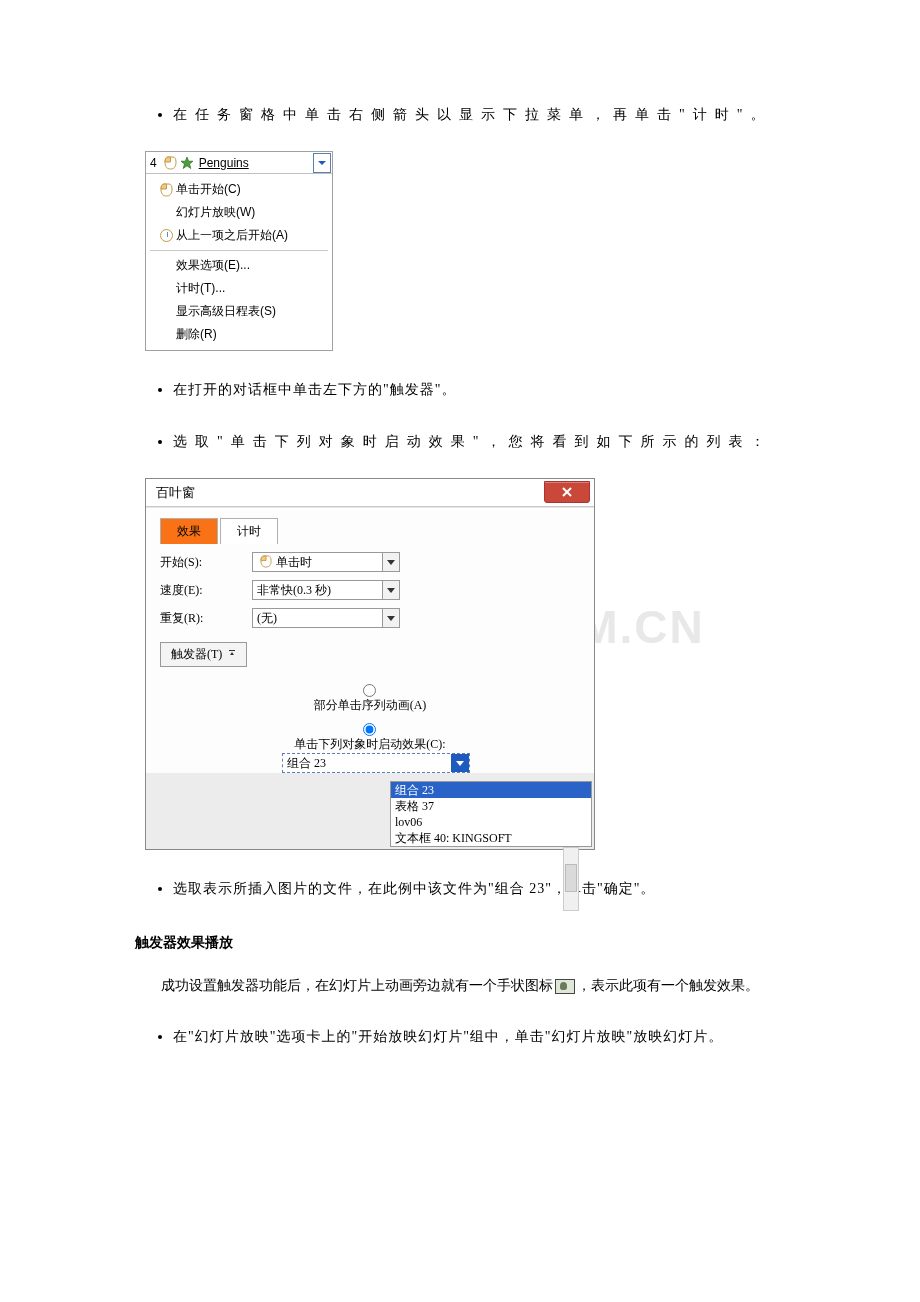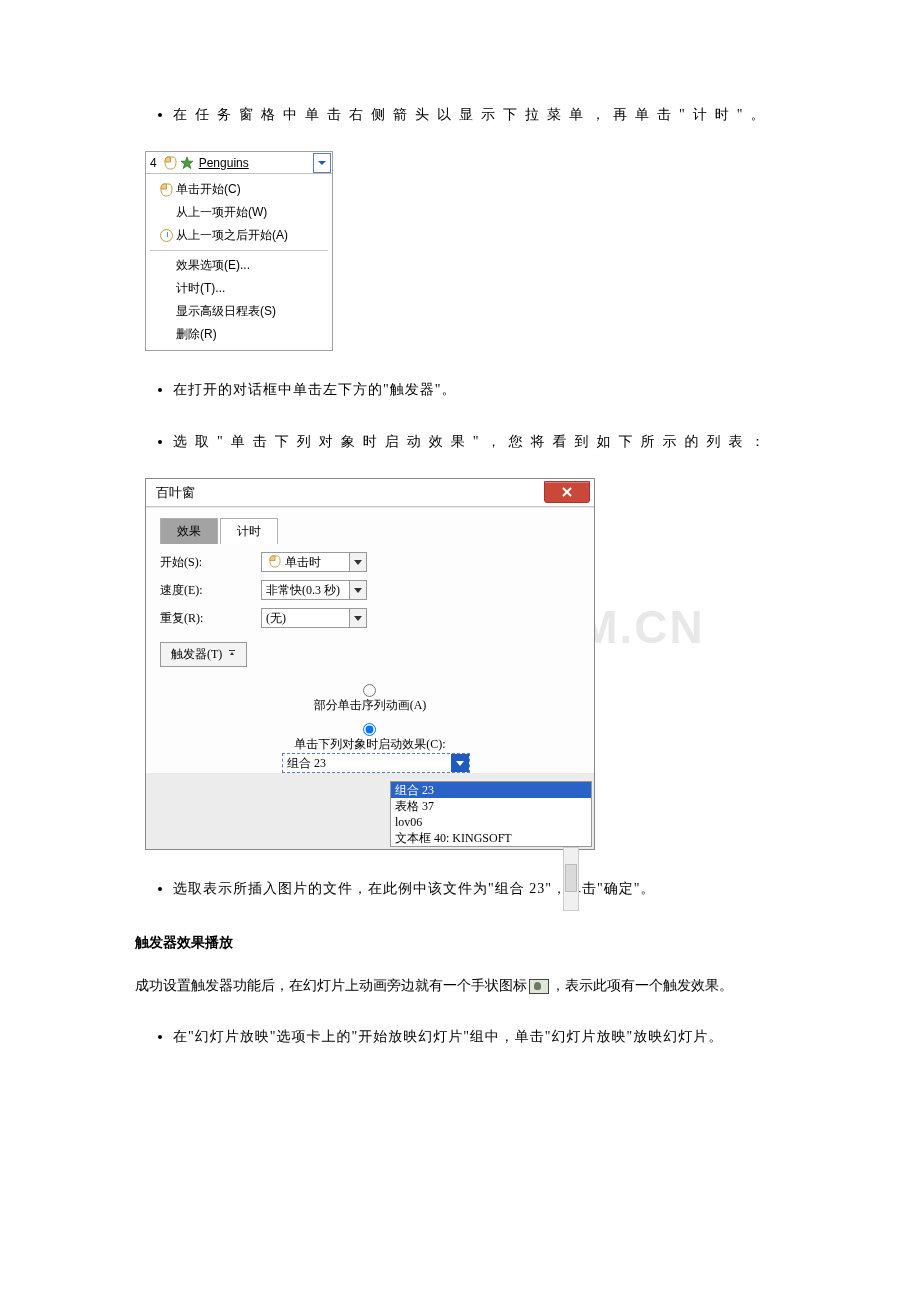--- a/index.html
+++ b/index.html
@@ -127,38 +127,37 @@
   }
   .dlg-body {
     padding: 10px 14px 0 14px;
     background: #fdfdfd;
     border-top: 1px solid #e6e6e6;
   }
   .tabs-row { display: flex; align-items: flex-end; margin-bottom: 8px; }
   .tab {
     padding: 4px 16px;
     border: 1px solid #b0b0b0;
-    background: #a3a3a3;
+    background: #f97316;
     border-bottom: none;
     margin-right: 2px;
     font-family: "SimSun", serif;
   }
   .tab.active { background: #fff; border-top: 1px solid #b0b0b0; }
   .form-row {
     display: flex;
     align-items: center;
     margin: 8px 0;
-    gap: 9px;
   }
   .form-label {
     width: 92px;
     font-family: "SimSun", serif;
   }
   .combo {
-    width: 106px;
+    width: 148px;
     height: 20px;
     border: 1px solid #999;
     background: #fff;
     display: flex;
     align-items: center;
     padding-left: 4px;
     font-family: "SimSun", serif;
   }
   .combo .cbtn {
     width: 17px;
@@ -254,20 +253,21 @@
   .dlg-lower { position: relative; padding: 2px 14px 2px 14px; }
 
   .heading-bold {
     font-weight: bold;
     margin: 30px 0 18px 0;
     font-size: 14px;
   }
   p.body-text {
     margin: 0 0 20px 0;
     line-height: 2.3;
+    text-align: center;
   }
   .hand-icon {
     display: inline-block;
     width: 20px;
     height: 15px;
     border: 1px solid #444;
     background: #dfe7d6;
     vertical-align: middle;
     margin: 0 2px;
     position: relative;
@@ -337,21 +337,21 @@
                   <svg width="13" height="14" viewBox="0 0 13 14">
                     <path d="M4 1 C2 1 1 3 1 6 C1 11 3 13 6.5 13 C10 13 12 11 12 6 C12 3 11 1 9 1 Z" fill="#fff" stroke="#c49a4a"></path>
                     <path d="M4 1 C2 1 1 3 1 6 L6.5 6 L6.5 1 Z" fill="#f2c97e" stroke="#c49a4a"></path>
                   </svg>
                 </span>
               </span>
             <span>单击开始(C)</span>
           </div>
           <div class="dd-item">
             <span class="mslot"></span>
-            <span>从上一项开始(W)</span>
+            <span>幻灯片放映(W)</span>
           </div>
           <div class="dd-item">
             <span class="mslot">
                 <span class="clock-icon"></span>
               </span>
             <span>从上一项之后开始(A)</span>
           </div>
           <div class="dd-sep2"></div>
           <div class="dd-item">
             <span class="mslot"></span>

